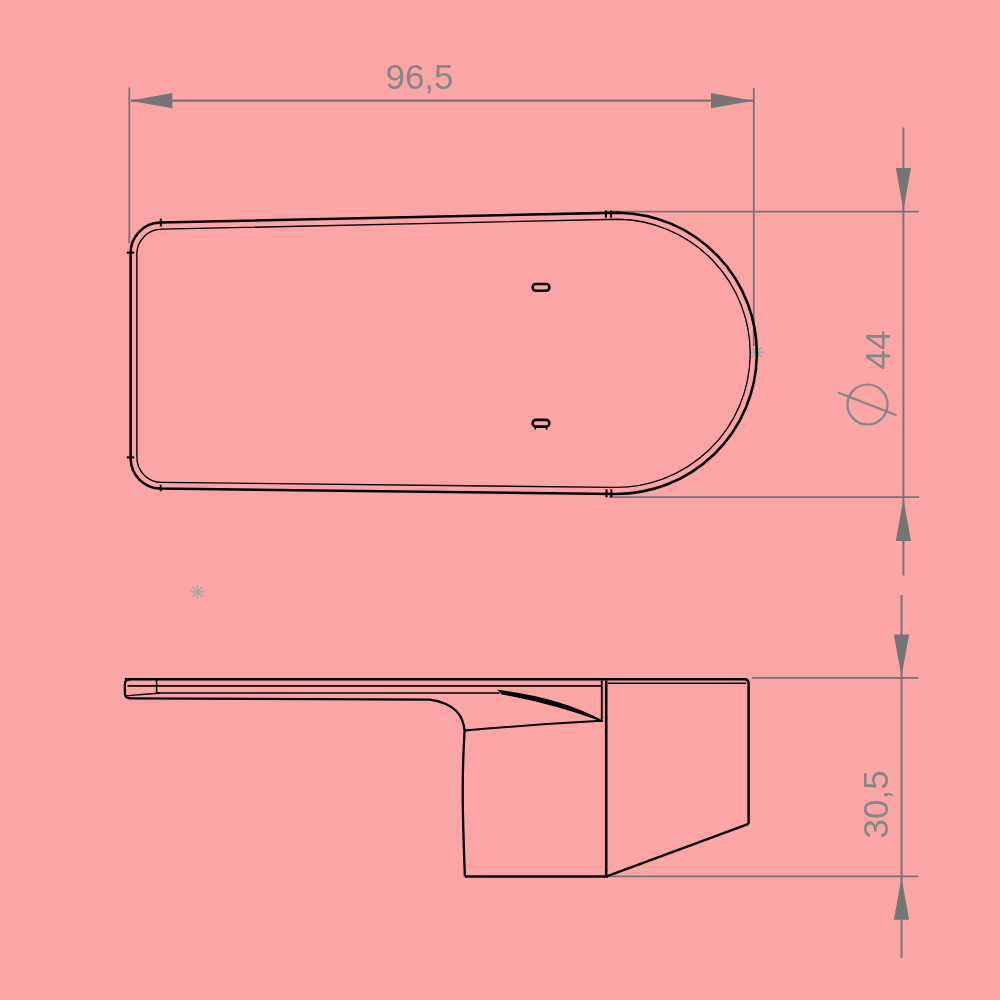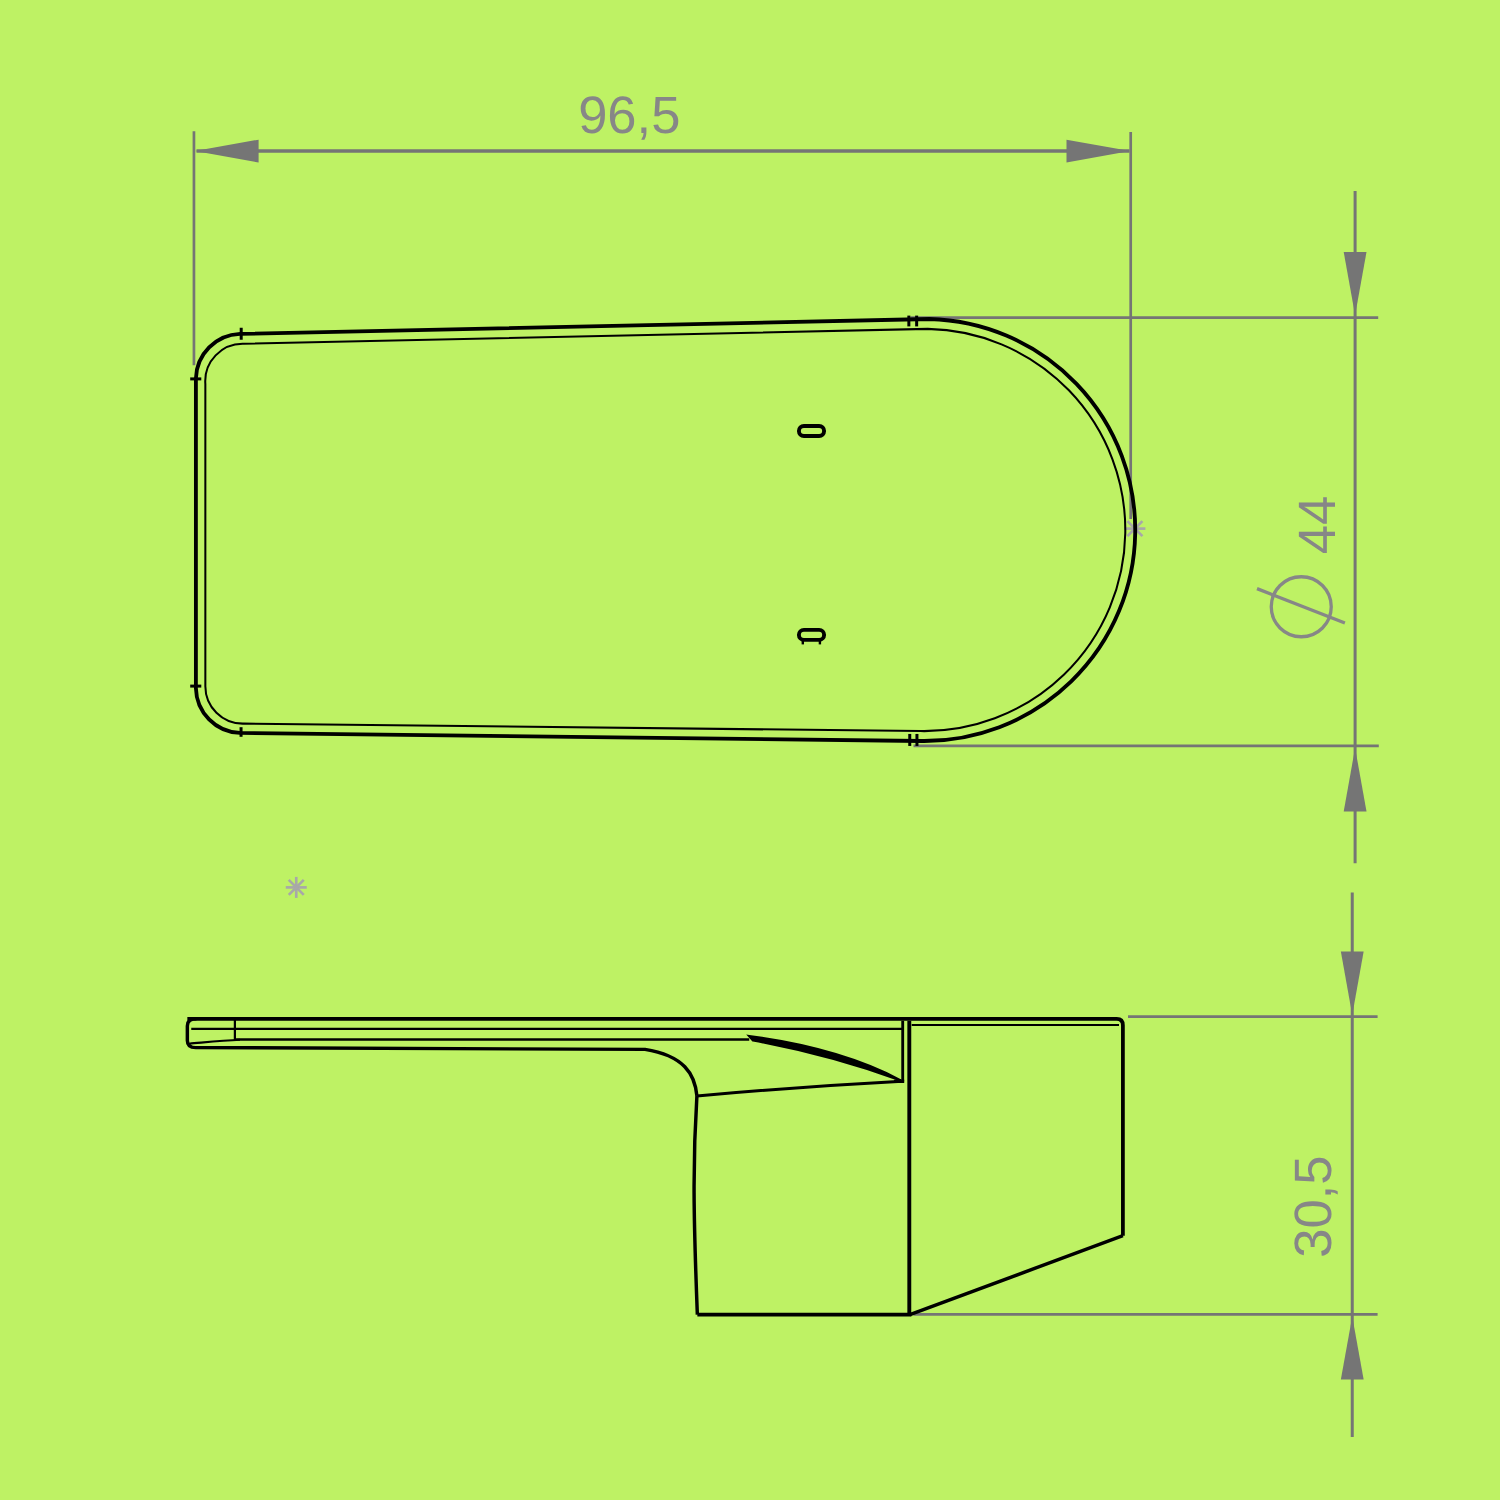--- a/index.html
+++ b/index.html
@@ -1,17 +1,17 @@
 <!DOCTYPE html>
 <html><head>
 <meta charset="utf-8">
 <title>Lever drawing</title>
 <style>
 html,body{margin:0;padding:0;background:#ffffff;}
-.page{width:1000px;height:1000px;position:relative;background:#bef264;overflow:hidden;}
+.page{width:1000px;height:1000px;position:relative;background:#fca5a5;overflow:hidden;}
 svg{position:absolute;left:0;top:0;}
 text{font-family:"Liberation Sans", sans-serif;}
 </style>
 </head>
 <body>
 <div class="page">
 <svg width="1000" height="1000" viewBox="0 0 1000 1000">
 
   <text x="419.5" y="88.8" font-size="35" fill="#878787" text-anchor="middle">96,5</text>
 

